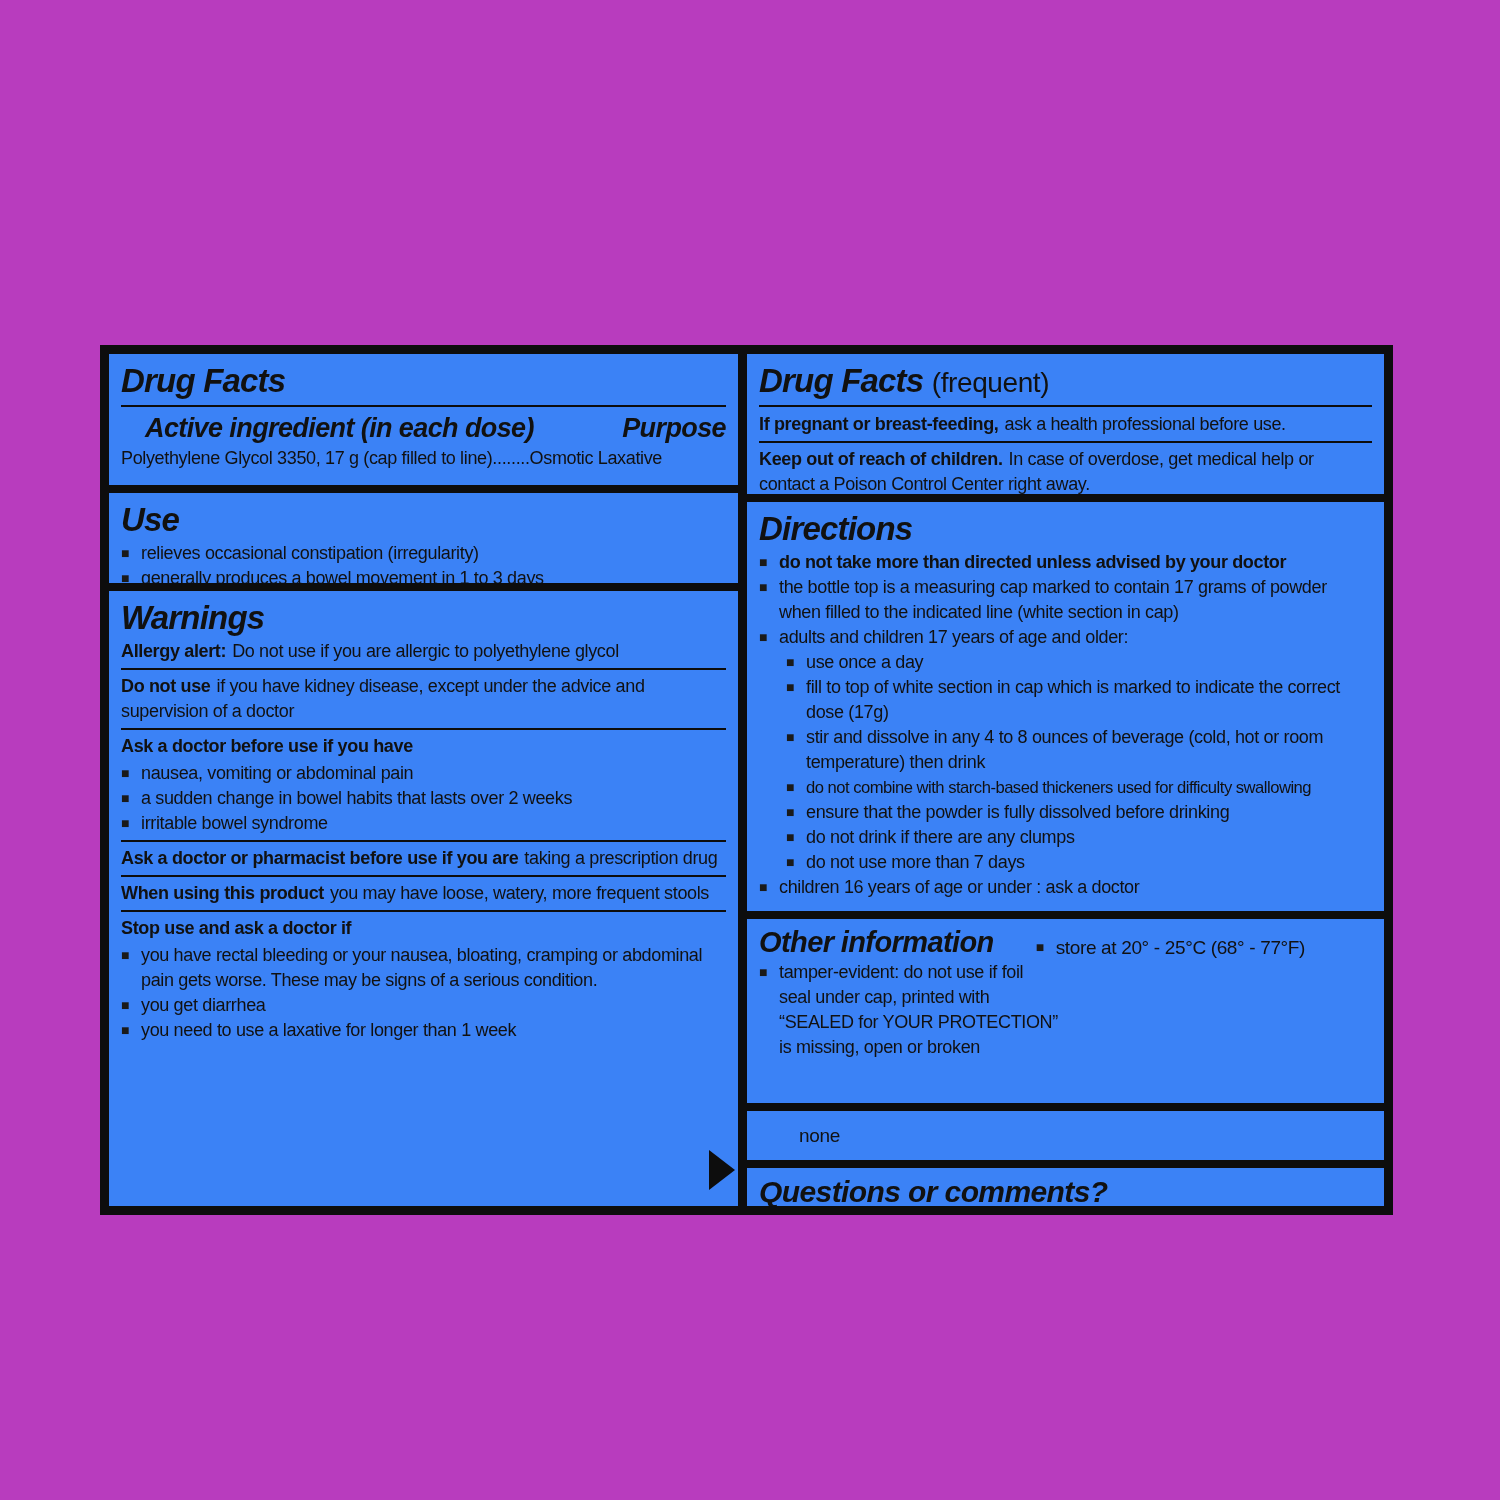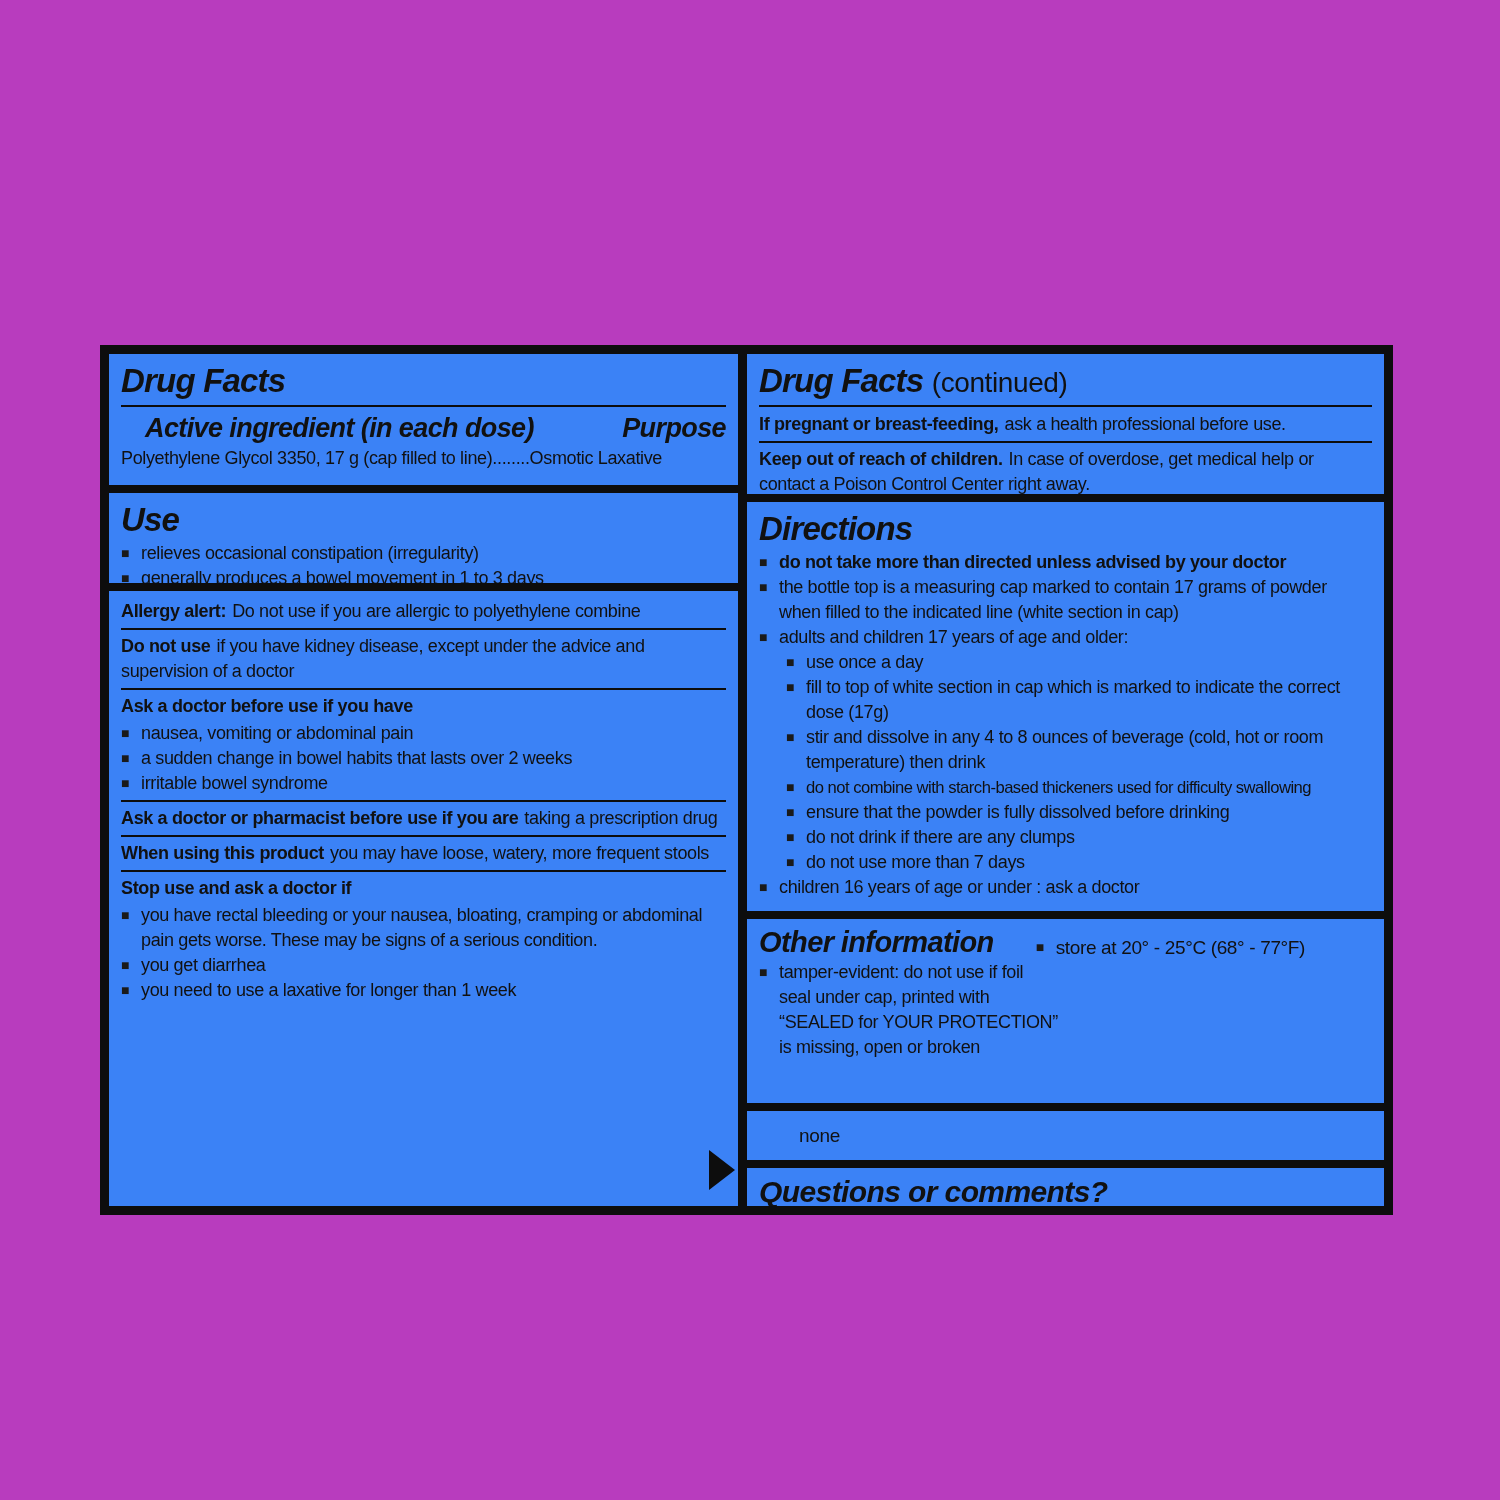--- a/index.html
+++ b/index.html
@@ -81,23 +81,24 @@
         <span class="sq">■</span>
         <span class="bt">relieves occasional constipation (irregularity)</span>
       </div>
       <div class="bullet body-t">
         <span class="sq">■</span>
         <span class="bt">generally produces a bowel movement in 1 to 3 days</span>
       </div>
     </div>
 
     <div class="box" style="flex:1;">
-
-      <div class="para body-t">
-        <span class="lead">Allergy alert:</span><span>Do not use if you are allergic to polyethylene combine</span>
+      <div class="h1">Warnings</div>
+
+      <div class="para body-t">
+        <span class="lead">Allergy alert:</span><span>Do not use if you are allergic to polyethylene glycol</span>
       </div>
       <hr class="rule-thin">
 
       <div class="para body-t">
         <span class="lead">Do not use</span><span>if you have kidney disease, except under the advice and supervision of a doctor</span>
       </div>
       <hr class="rule-thin">
 
       <div class="para body-t b">Ask a doctor before use if you have</div>
       <div class="bullet body-t">
@@ -140,21 +141,21 @@
 
       <div class="arrow"></div>
     </div>
   </div>
 
   <div class="col col-right">
 
     <div class="box" style="height:140px;">
       <div class="h1">
         <span>Drug Facts</span>
-        <span class="reg">(continued)</span>
+        <span class="reg">(frequent)</span>
       </div>
       <hr class="rule">
       <div class="para body-t">
         <span class="lead">If pregnant or breast-feeding,</span><span>ask a health professional before use.</span>
       </div>
       <hr class="rule-thin">
       <div class="para body-t">
         <span class="lead">Keep out of reach of children.</span><span>In case of overdose, get medical help or contact a Poison Control Center right away.</span>
       </div>
     </div>

